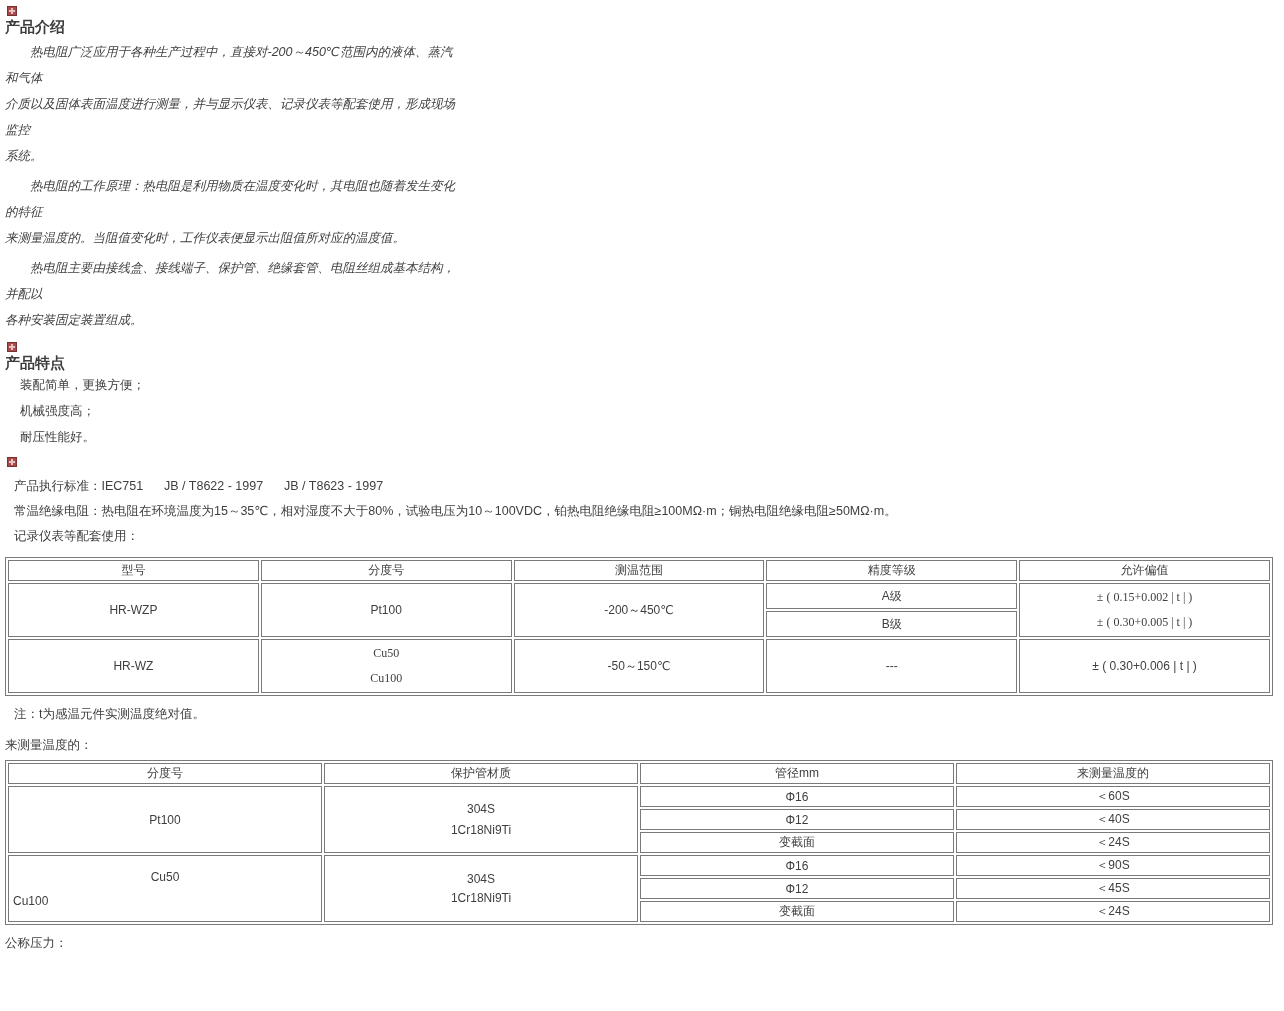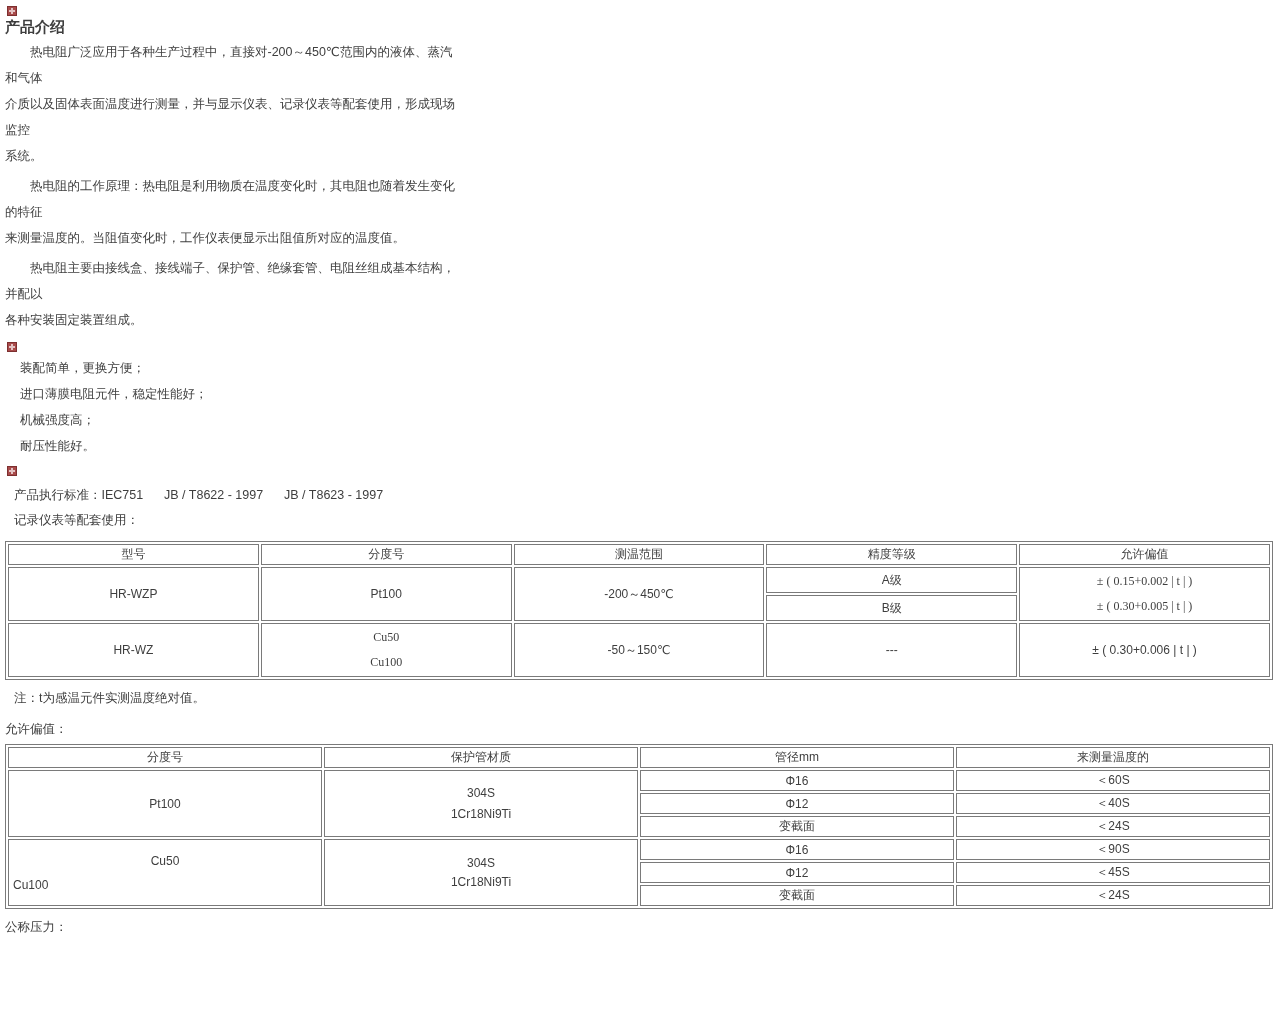--- a/index.html
+++ b/index.html
@@ -13,21 +13,21 @@
   .icon-line { height:12px; margin:2px 0 1px 2px; line-height:10px; }
   .bullet {
     display:inline-block; width:10px; height:10px;
     background:#a84a4a; border:1px solid #7d2f2f; position:relative; vertical-align:top;
   }
   .bullet::before { content:""; position:absolute; left:1px; right:1px; top:3px; height:2px; background:#e3c3c3; }
   .bullet::after  { content:""; position:absolute; top:1px; bottom:1px; left:3px; width:2px; background:#e3c3c3; }
 
   .sec-title { font-weight:bold; font-size:15px; line-height:16px; margin:1px 0 0 0; }
 
-  .para { width:452px; line-height:26px; white-space:pre-line; margin:4px 15px 0 0; }
+  .para { width:452px; line-height:26px; white-space:pre-line; margin:4px 15px 0 0;font-style:italic; }
   .feature { padding-left:15px; line-height:26px; }
   .features { margin-top:1px; }
 
   .tech-line { padding-left:9px; line-height:25px; white-space:pre-wrap; }
   .tech-lines { margin-top:5px; }
 
   table.tbl {
     border-collapse:separate; border-spacing:2px; table-layout:fixed;
     width:1268px; background:#fff; border:1px solid #7a7a7a;
   }
@@ -67,32 +67,33 @@
 介质以及固体表面温度进行测量，并与显示仪表、记录仪表等配套使用，形成现场监控
 系统。</div>
   <div class="para">　　热电阻的工作原理：热电阻是利用物质在温度变化时，其电阻也随着发生变化的特征
 来测量温度的。当阻值变化时，工作仪表便显示出阻值所对应的温度值。</div>
   <div class="para">　　热电阻主要由接线盒、接线端子、保护管、绝缘套管、电阻丝组成基本结构，并配以
 各种安装固定装置组成。</div>
 
   <div class="icon-line" style="margin-top:9px;">
     <span class="bullet"></span>
   </div>
+  <div class="sec-title">产品特点</div>
   <div class="features">
     <div class="feature">装配简单，更换方便；</div>
-    <div class="feature">进口薄膜电阻元件，稳定性能好；</div>
     <div class="feature">机械强度高；</div>
     <div class="feature">耐压性能好。</div>
   </div>
 
   <div class="icon-line" style="margin-top:7px;">
     <span class="bullet"></span>
   </div>
   <div class="tech-lines">
     <div class="tech-line">产品执行标准：IEC751      JB / T8622 - 1997      JB / T8623 - 1997</div>
+    <div class="tech-line">常温绝缘电阻：热电阻在环境温度为15～35℃，相对湿度不大于80%，试验电压为10～100VDC，铂热电阻绝缘电阻≥100MΩ·m；铜热电阻绝缘电阻≥50MΩ·m。</div>
     <div class="tech-line">记录仪表等配套使用：</div>
   </div>
 
   <table class="tbl" id="t1">
     <colgroup>
         <col style="width:20%">
         <col style="width:20%">
         <col style="width:20%">
         <col style="width:20%">
         <col style="width:20%">
@@ -126,21 +127,21 @@
       </td>
       <td>-50～150℃</td>
       <td>---</td>
       <td>± ( 0.30+0.006 | t |  )</td>
     </tr>
   </tbody>
     </table>
 
   <div class="note-line">注：t为感温元件实测温度绝对值。</div>
 
-  <div class="block-label">允许偏值：</div>
+  <div class="block-label">来测量温度的：</div>
 
   <table class="tbl" id="t2">
     <colgroup>
         <col style="width:25%">
         <col style="width:25%">
         <col style="width:25%">
         <col style="width:25%">
       </colgroup>
     <tbody>
         <tr class="hdr">

